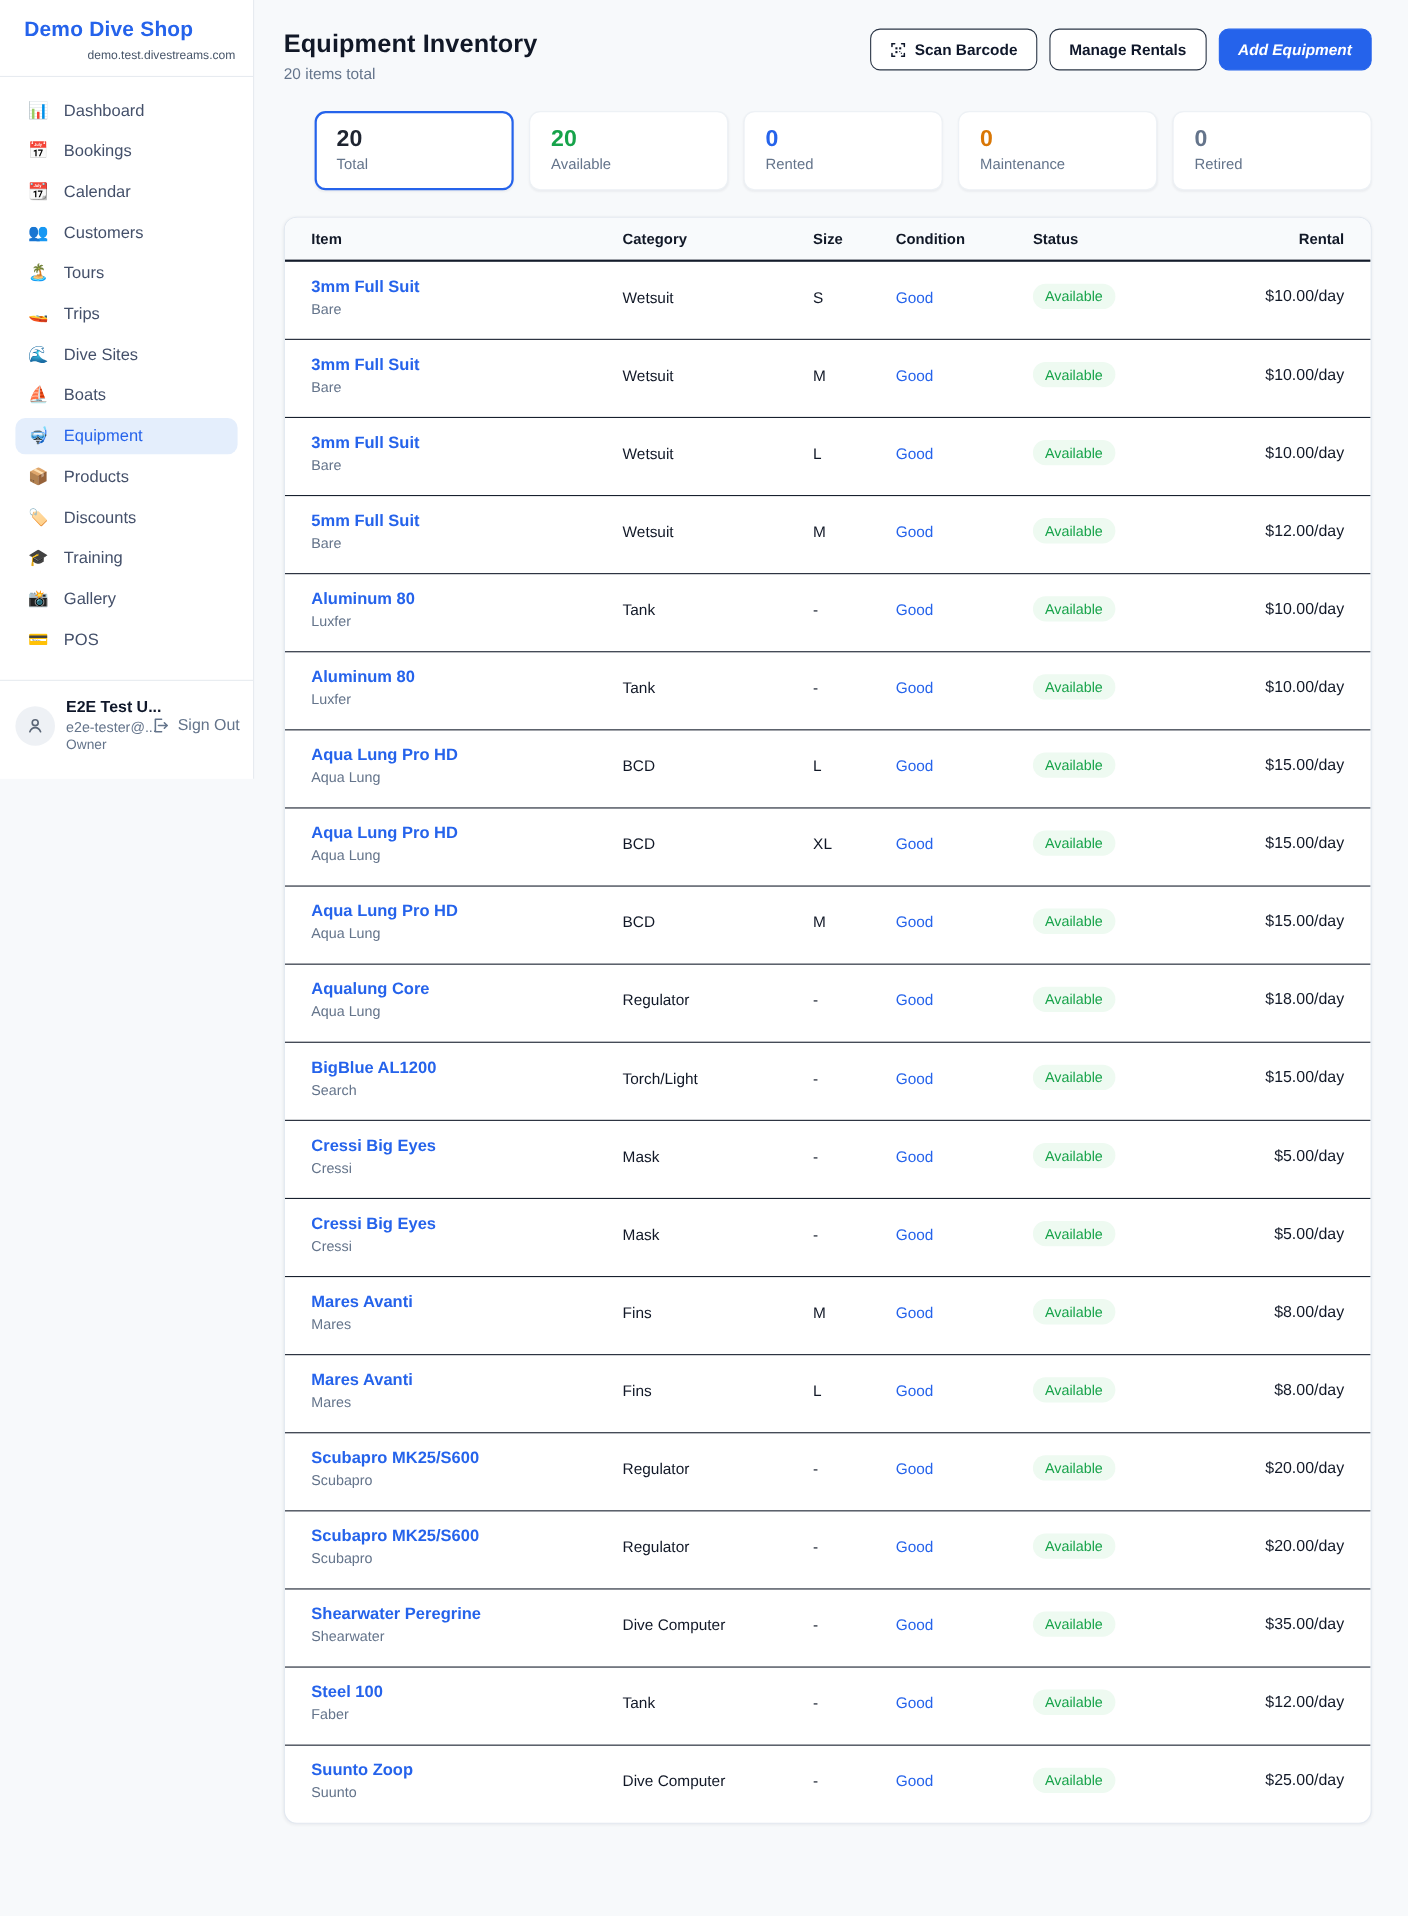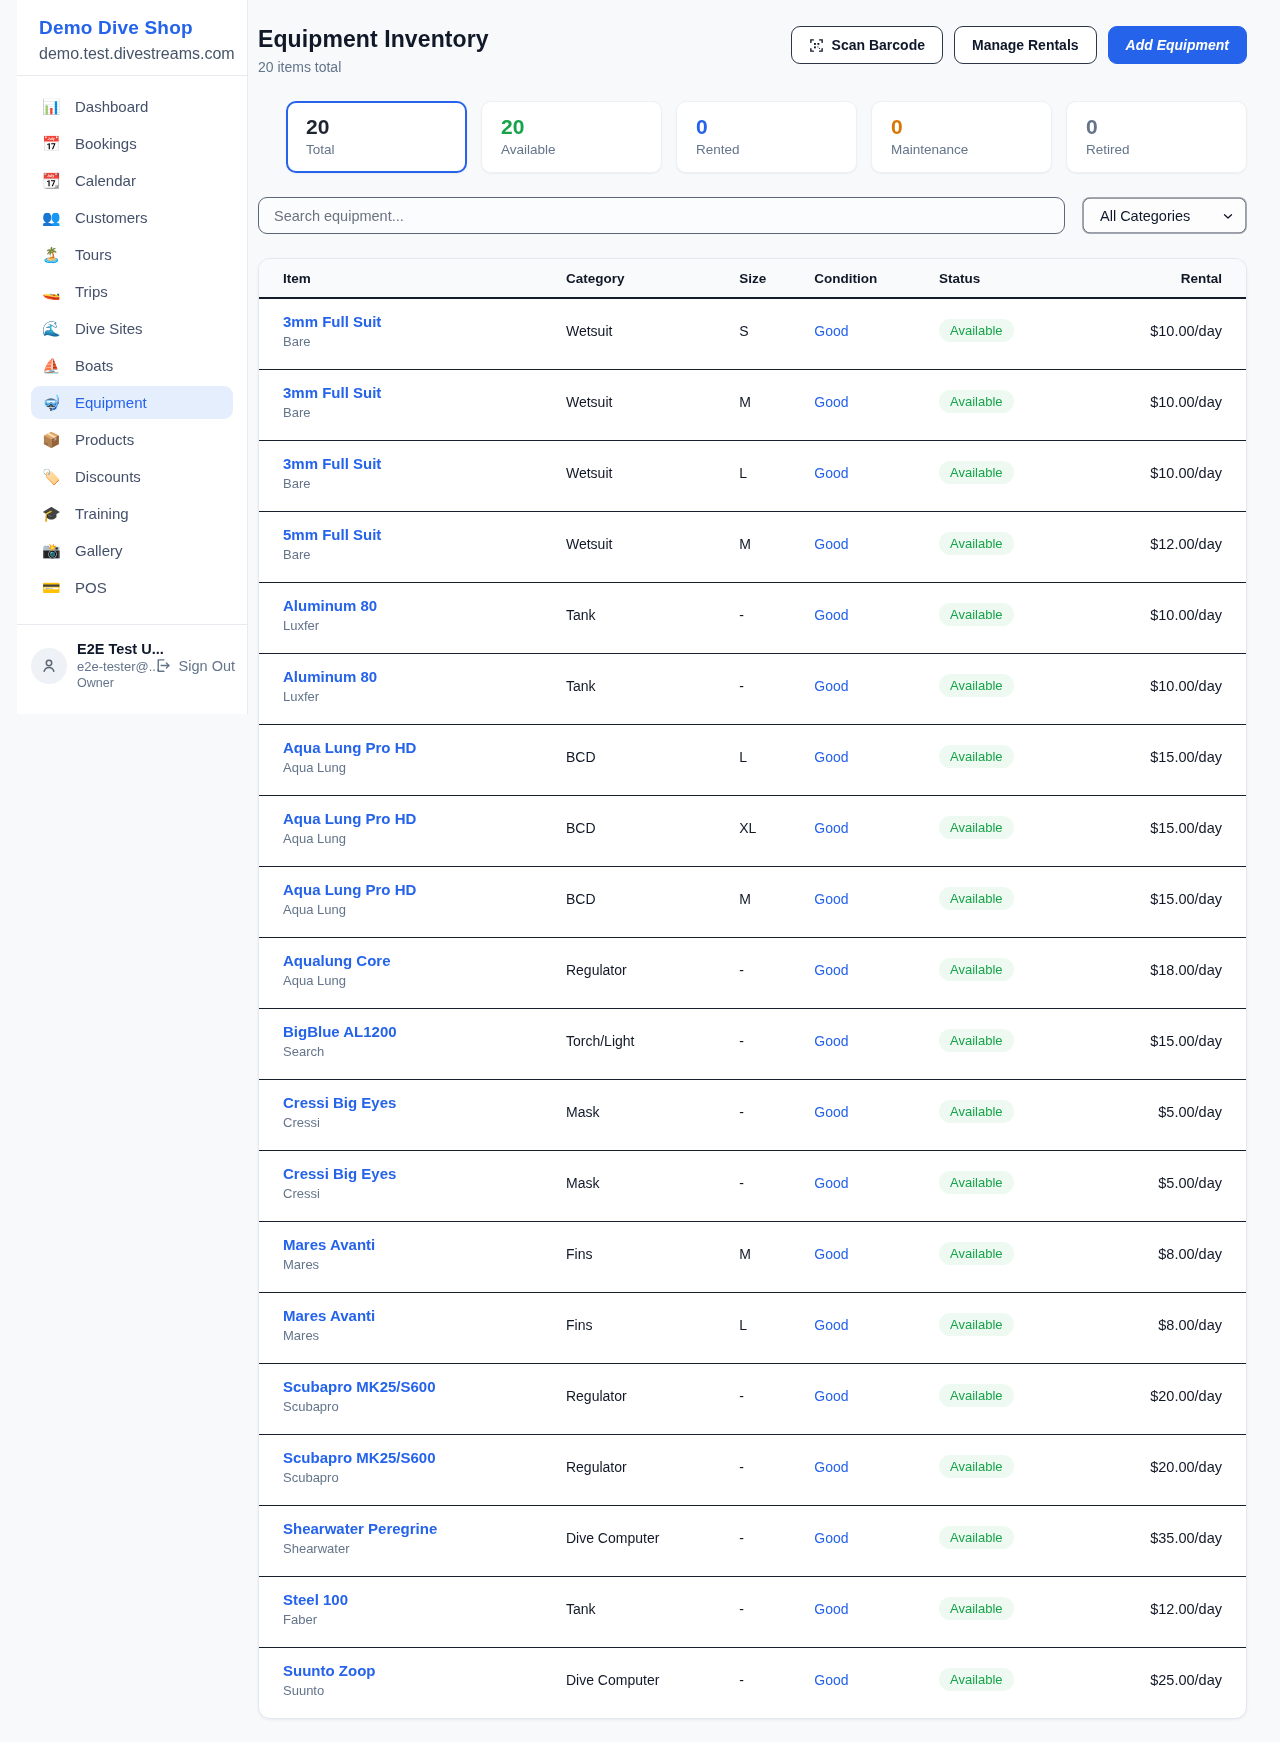--- a/index.html
+++ b/index.html
@@ -6,29 +6,29 @@
   html,body { width:1280px; }
   body {
     min-height:1742px;
     background:#f7f9fb;
     font-family:"Liberation Sans","DejaVu Sans",sans-serif;
     color:#0f172a;
     position:relative;
   }
   
   .sidebar {
-    position:absolute; top:0; left:17px;
+    position:absolute; top:0; left:0;
     width:231px;
     background:#ffffff;
     border-right:1px solid #e7ebf0;
     padding-bottom:18px;
   }
   .brand { padding:17px 16px 12px 22px; border-bottom:1px solid #e7ebf0; }
   .brand-name { color:#2563eb; font-size:19px; font-weight:700; letter-spacing:.2px; }
-  .brand-domain { margin-top:6px; font-size:16px; color:#475569; }
+  .brand-domain { margin-top:6px; font-size:11px; color:#475569;text-align:right; }
   .nav { padding:14px 14px 6px 14px; }
   .nav-item {
     display:flex; align-items:center; gap:13px;
     padding:8px 11px; margin-bottom:4px;
     border-radius:9px; cursor:pointer;
     color:#44506a; font-size:15px;
   }
   .nav-item .nav-icon { width:20px; text-align:center; font-size:15px; line-height:1; }
   .nav-item.active { background:#e4eefc; color:#2563eb; font-weight:500; }
   .user-box {
@@ -260,29 +260,20 @@
       <div class="stat-card" style="--stat-color: #d97706;">
         <div class="stat-value">0</div>
         <div class="stat-label">Maintenance</div>
       </div>
       <div class="stat-card" style="--stat-color: #64748b;">
         <div class="stat-value">0</div>
         <div class="stat-label">Retired</div>
       </div>
   </div>
 
-  <div class="filters">
-    <input class="search-input" type="text" placeholder="Search equipment..." style="">
-    <div class="select-box">
-      <span class="select-label">All Categories</span>
-      <svg class="icon-svg" width="12" height="12" viewBox="0 0 24 24" fill="none" stroke="#111827" stroke-width="2.6" stroke-linecap="round" stroke-linejoin="round">
-        <path d="M5 9.5 12 16l7-6.5"></path>
-      </svg>
-    </div>
-  </div>
 
   <div class="table-card">
     <div class="thead">
       <div class="tgrid">
         <div class="th">Item</div>
         <div class="th">Category</div>
         <div class="th">Size</div>
         <div class="th">Condition</div>
         <div class="th">Status</div>
         <div class="th right">Rental</div>

